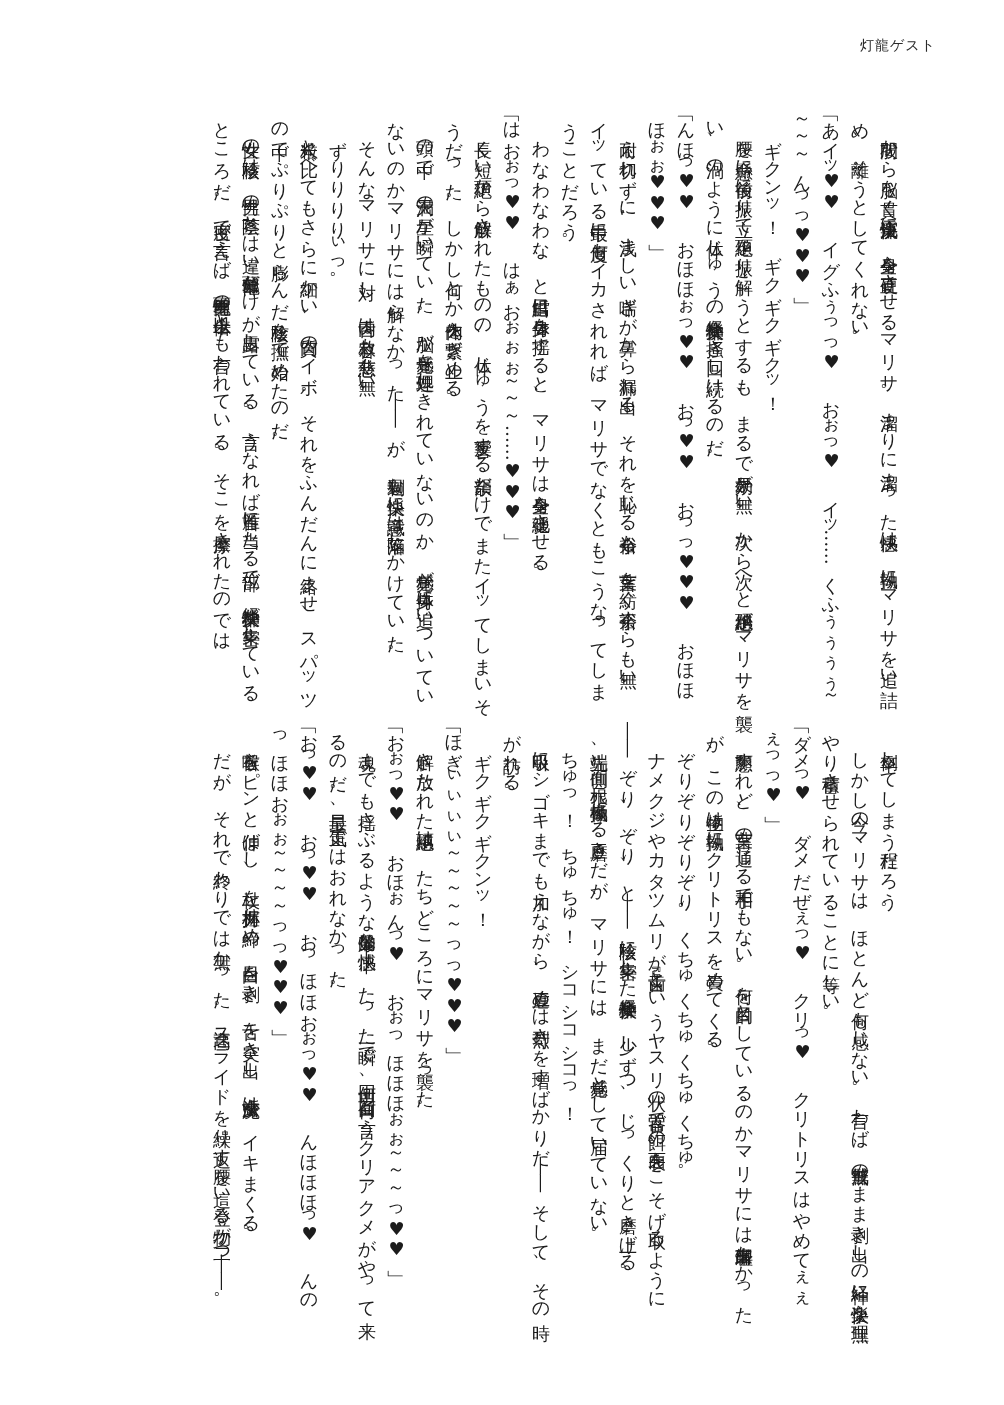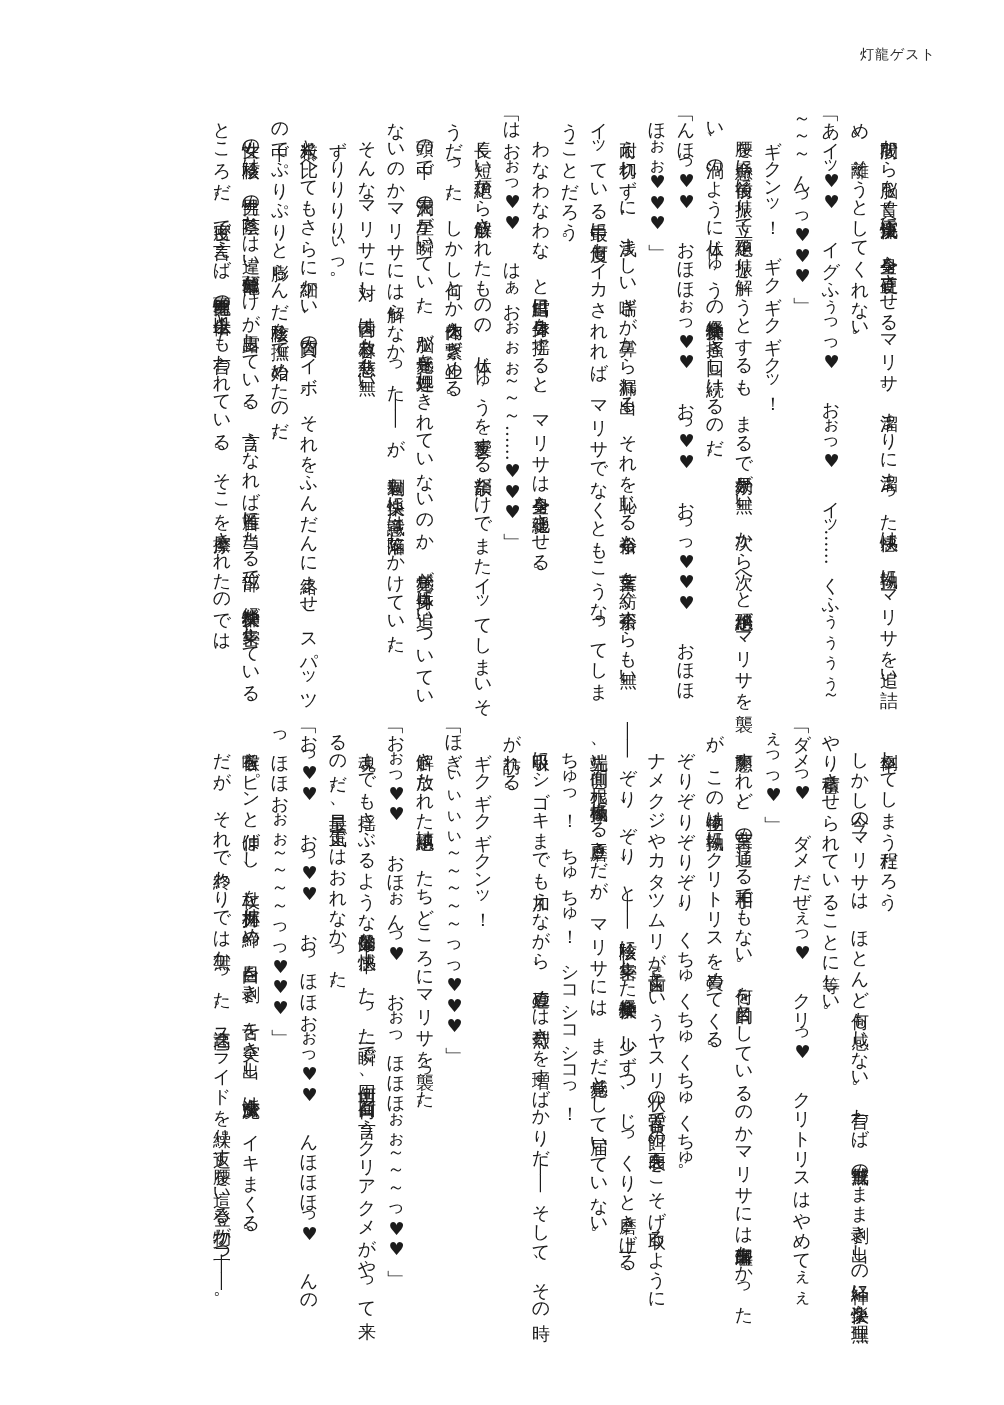--- a/index.html
+++ b/index.html
@@ -10,21 +10,21 @@
   body {
     width: 1004px;
     height: 1405px;
     position: relative;
     font-family: "DejaVu Serif", "Liberation Serif", serif;
     color: #1c1c1c;
     overflow: hidden;
   }
   .page-header {
     position: absolute;
-    top: 46px;
+    top: 37px;
     right: 68px;
     font-size: 14px;
     letter-spacing: 1px;
     color: #2a2a2a;
   }
   .vblock {
     position: absolute;
     right: 100px;
     writing-mode: vertical-rl;
     text-orientation: mixed;

